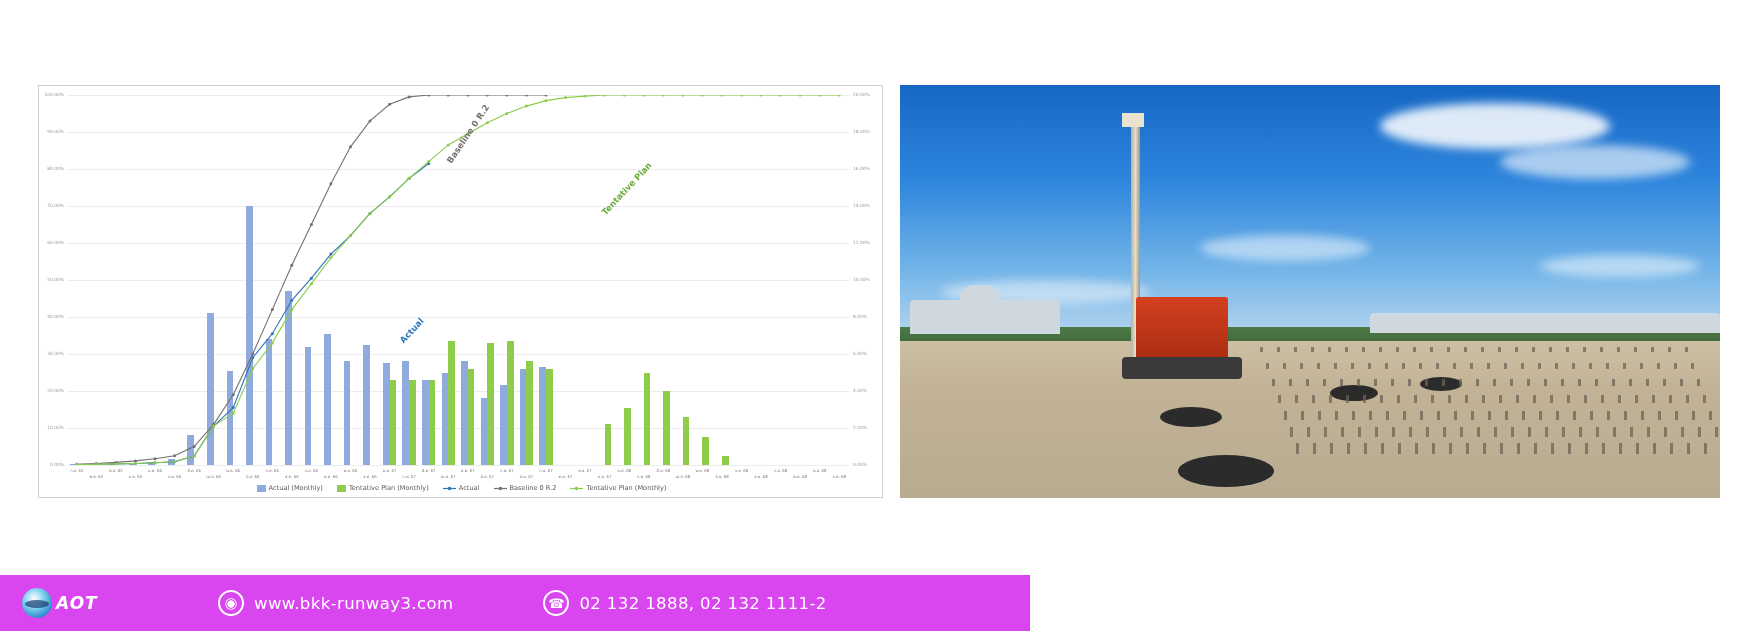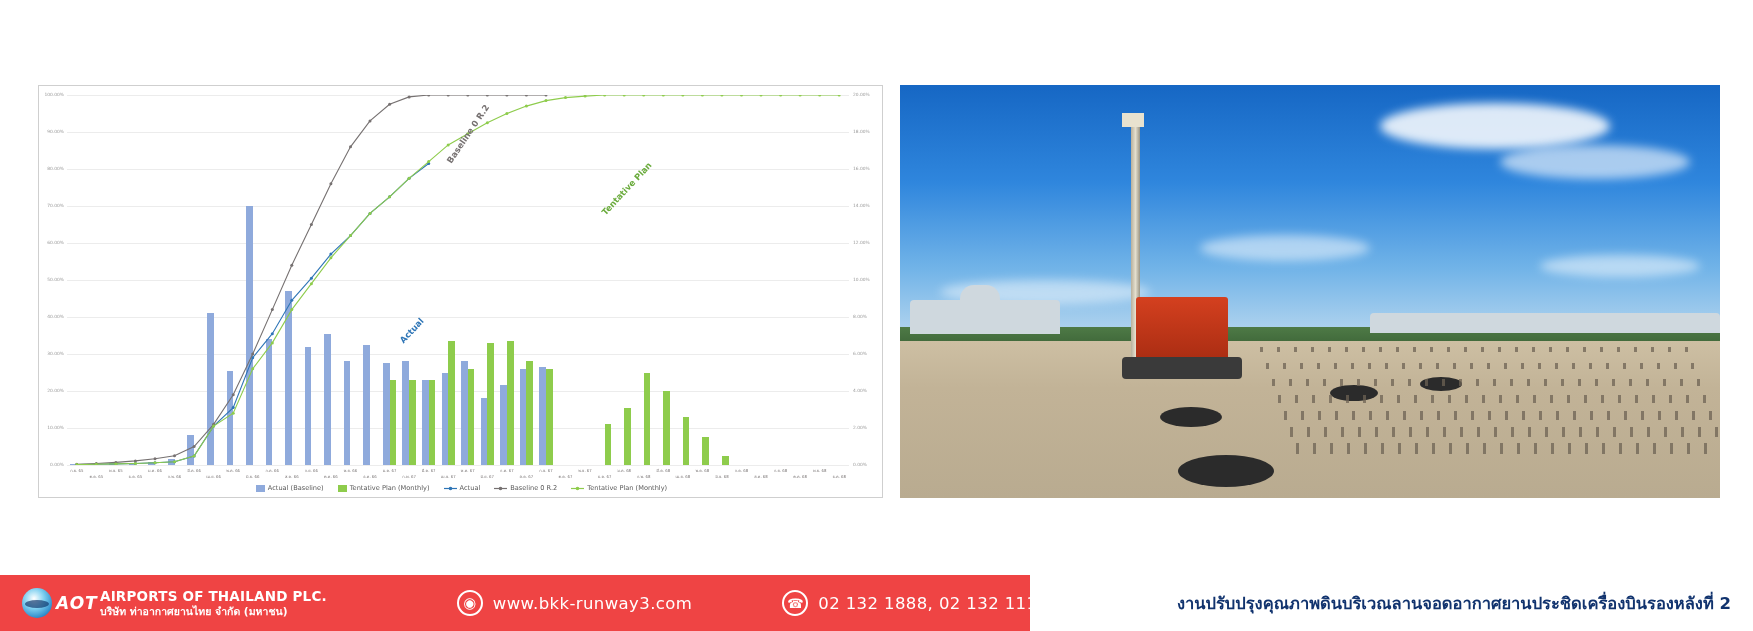--- a/index.html
+++ b/index.html
@@ -122,21 +122,21 @@
   .pipe-ring {
     position:absolute; border-radius:50%; background:#2b2b2b;
   }
   .dot-pile {
     position:absolute; width:3px; height:7px; background:#6e6354; opacity:.75;
   }
 
   
   .footer {
     position: absolute; left: 0; bottom: 0; width: 1753px; height: 56px;
-    background: #ef4444;
+    background: #d946ef;
     display: flex; align-items: center;
   }
   .footer-white {
     position:absolute; right:0; top:0; width: 723px; height:56px; background:#ffffff;
   }
   .aot-logo {
     position:relative; margin-left: 22px; width: 66px; height: 34px;
     display:flex; align-items:center;
   }
   .aot-globe {
@@ -462,21 +462,21 @@
         <div class="xlab" style="left: 675.452px; width: 37.145px; top: 6px;">ส.ค. 68</div>
         <div class="xlab" style="left: 695.003px; width: 37.145px; top: 0px;">ก.ย. 68</div>
         <div class="xlab" style="left: 714.553px; width: 37.145px; top: 6px;">ต.ค. 68</div>
         <div class="xlab" style="left: 734.102px; width: 37.145px; top: 0px;">พ.ย. 68</div>
         <div class="xlab" style="left: 753.653px; width: 37.145px; top: 6px;">ธ.ค. 68</div>
       </div>
 
     <div class="legend" id="legend">
         <div class="leg-item">
           <span class="swatch-bar" style="background: rgb(143, 170, 220);"></span>
-          <span>Actual (Baseline)</span>
+          <span>Actual (Monthly)</span>
         </div>
         <div class="leg-item">
           <span class="swatch-bar" style="background: rgb(142, 204, 76);"></span>
           <span>Tentative Plan (Monthly)</span>
         </div>
         <div class="leg-item">
           <span class="swatch-line"><svg width="13" height="7">
               <line x1="0" y1="3.5" x2="13" y2="3.5" stroke="#2E75B6" stroke-width="1.2"></line>
               <circle cx="6.5" cy="3.5" r="1.8" fill="#2E75B6"></circle>
             </svg></span>
@@ -705,31 +705,26 @@
         <div class="dot-pile" style="left: 787px; top: 358px; height: 11px;"></div>
         <div class="dot-pile" style="left: 804px; top: 358px; height: 11px;"></div>
       </div>
   </div>
 
   <div class="footer">
     <div class="aot-logo">
       <div class="aot-globe"></div>
       <div class="aot-text">AOT</div>
     </div>
-    <div class="aot-name">
-      <div class="en">AIRPORTS OF THAILAND PLC.</div>
-      <div class="th">บริษัท ท่าอากาศยานไทย จำกัด (มหาชน)</div>
-    </div>
 
     <div class="foot-item" style="margin-left:130px;">
       <div class="globe-icon">◉</div>
       <div class="foot-text">www.bkk-runway3.com</div>
     </div>
 
     <div class="foot-item" style="margin-left:90px;">
       <div class="phone-icon">☎</div>
       <div class="foot-text">02 132 1888, 02 132 1111-2</div>
     </div>
 
     <div class="footer-white"></div>
-    <div class="footer-project">งานปรับปรุงคุณภาพดินบริเวณลานจอดอากาศยานประชิดเครื่องบินรองหลังที่ 2</div>
   </div>
 </div>
 
 </body></html>

